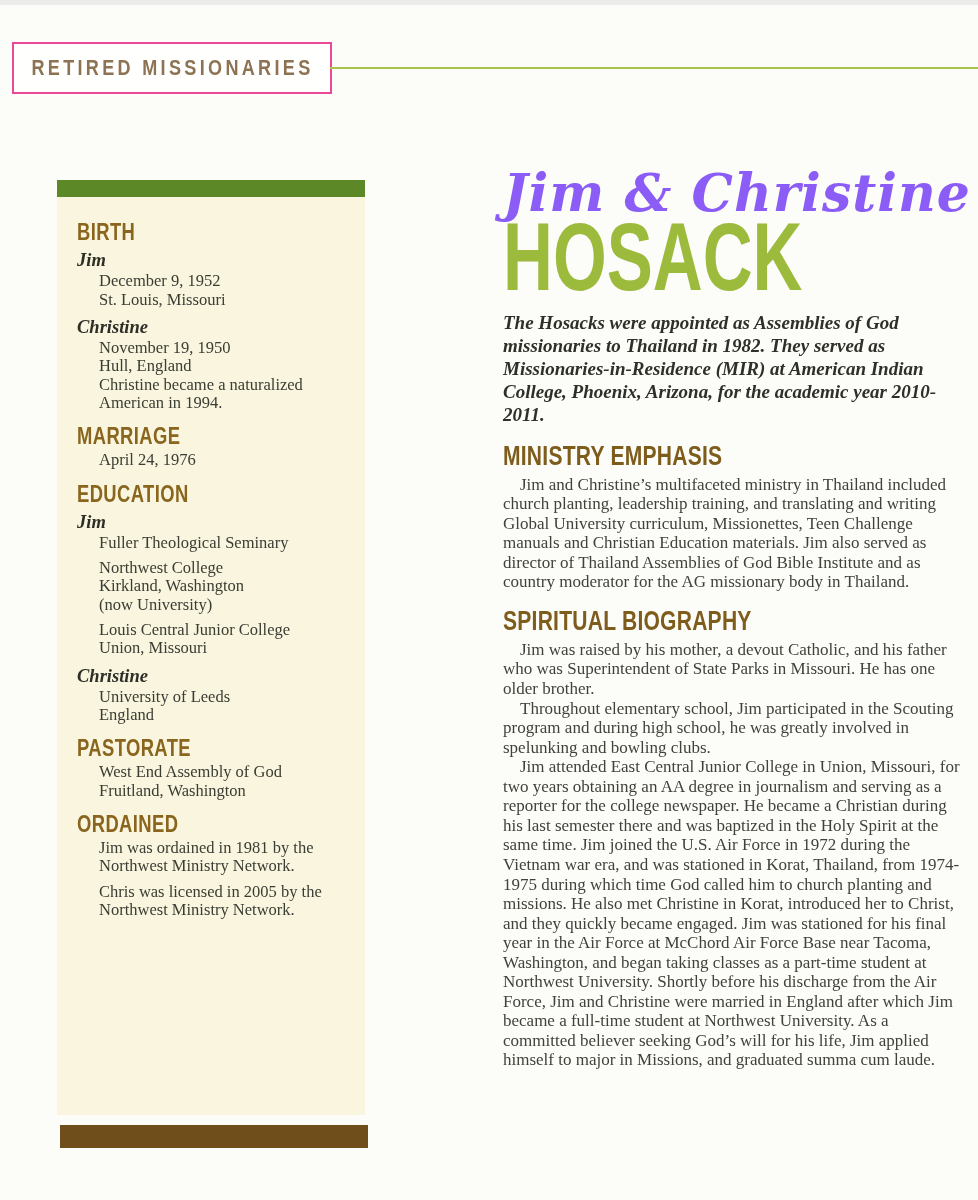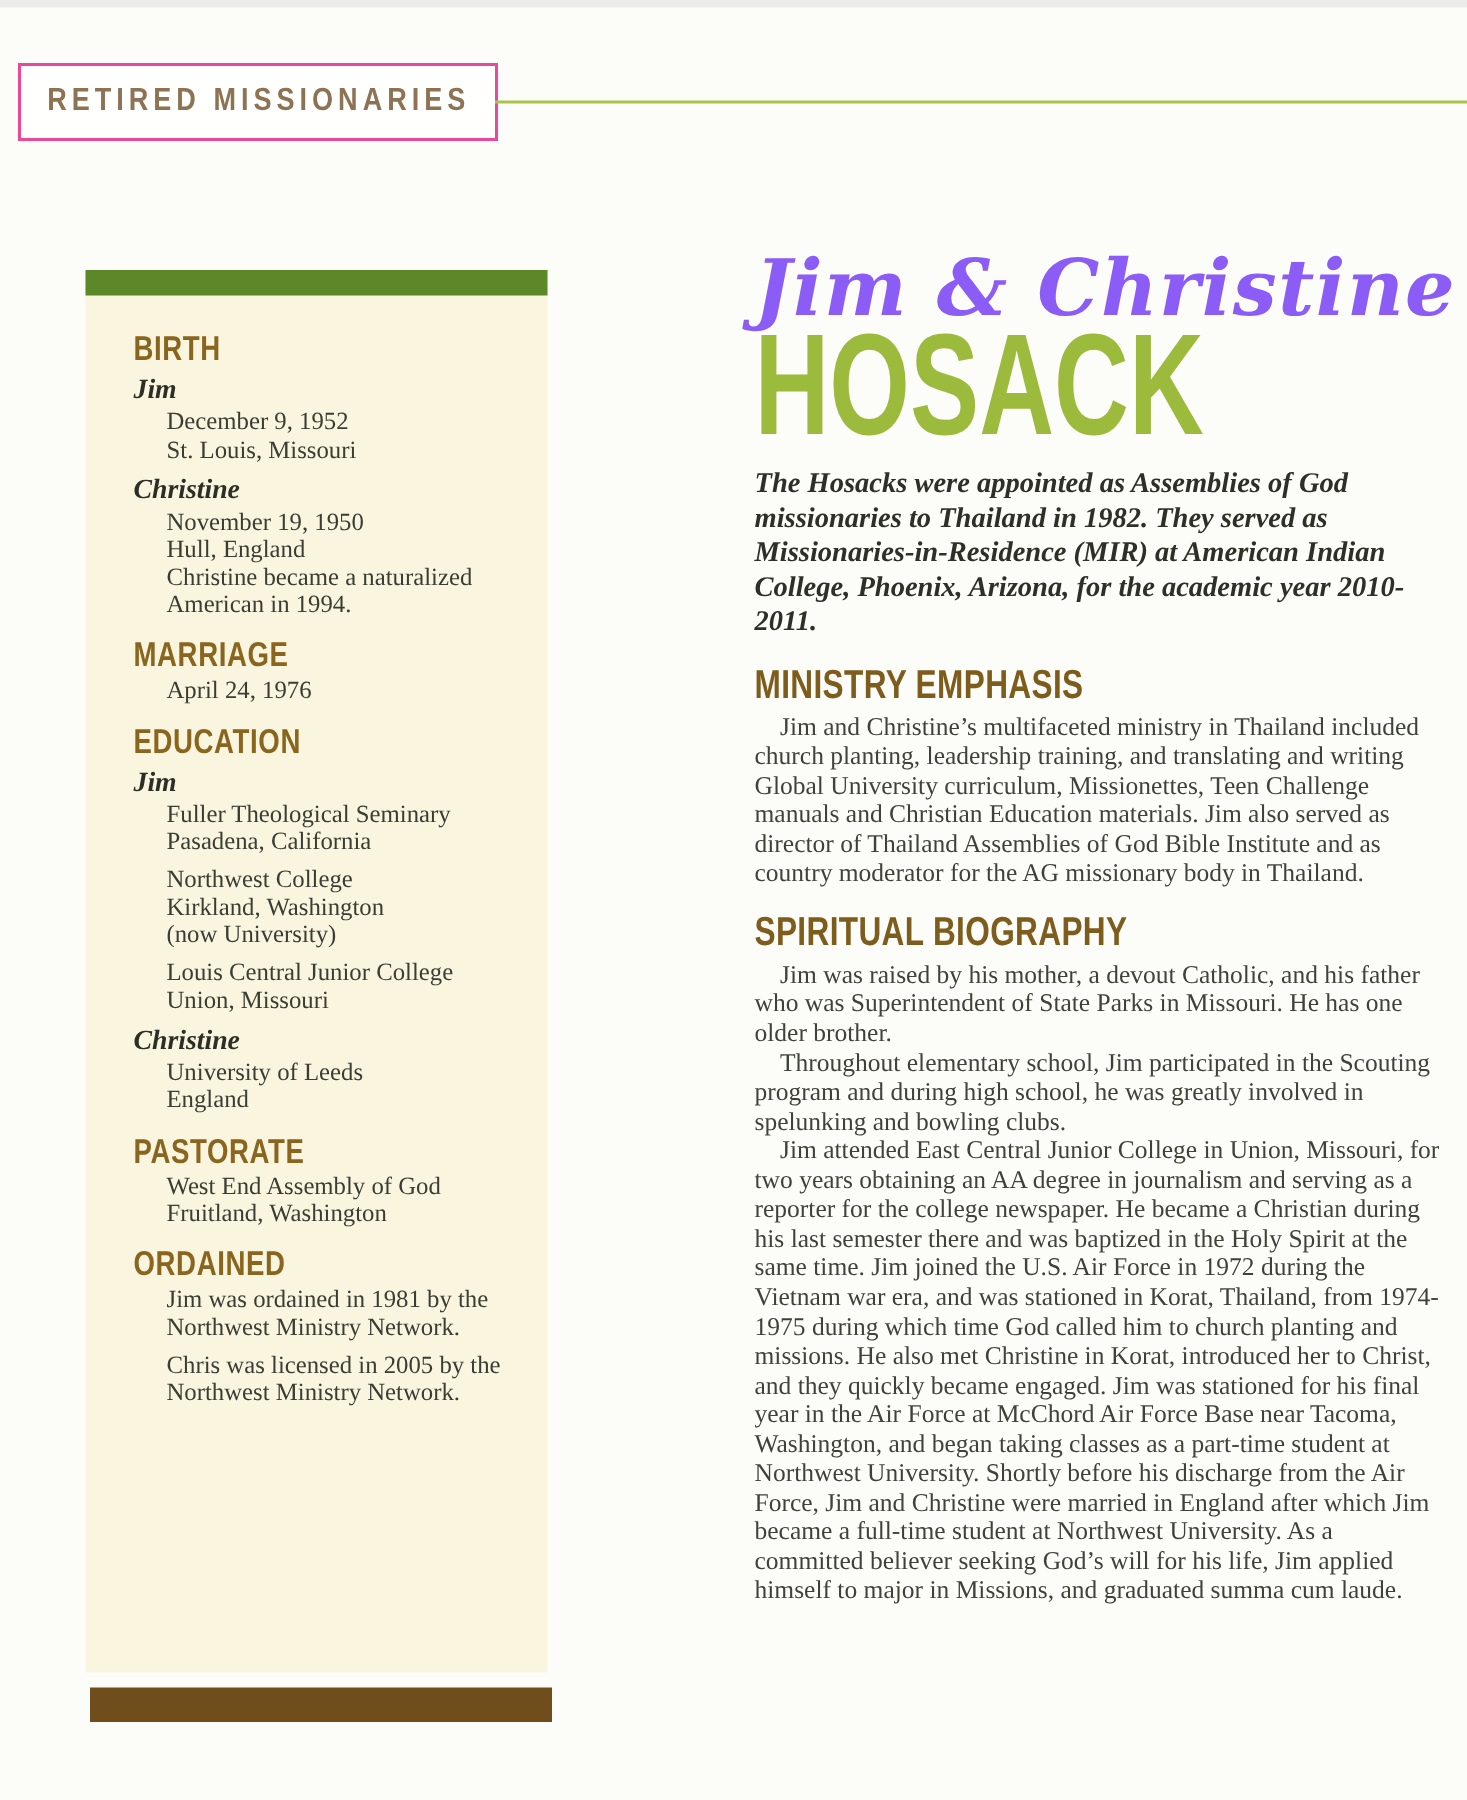--- a/index.html
+++ b/index.html
@@ -29,21 +29,21 @@
     position:absolute; left:330px; top:67px; right:0; height:2px;
     background:#a9c34c;
   }
 
   
   .sidebar {
     position:absolute; left:57px; top:180px; width:308px; height:935px;
     background:#f9f5df;
   }
   .sidebar-topbar { width:100%; height:17px; background:#5d8827; }
-  .sidebar-content { padding:22px 12px 0 32px; }
+  .sidebar-content { padding:22px 12px 0 20px; }
   .sb-heading {
     margin:13px 0 3px 0;
     font-family:"Liberation Sans", sans-serif; font-weight:700;
     font-size:23px; line-height:1; color:#8a651e;
     transform:scaleX(0.8); transform-origin:0 50%;
     white-space:nowrap; letter-spacing:0.5px;
   }
   .sb-section:first-child .sb-heading { margin-top:2px; }
   .sb-label {
     font-family:"Liberation Serif", serif; font-style:italic; font-weight:700;
@@ -121,21 +121,20 @@
           <h3 class="sb-heading">MARRIAGE</h3>
           <div class="sb-block">
             <div class="sb-line">April 24, 1976</div>
           </div>
         </section>
         <section class="sb-section">
           <h3 class="sb-heading">EDUCATION</h3>
           <div class="sb-label">Jim</div>
           <div class="sb-block">
             <div class="sb-line">Fuller Theological Seminary</div>
-            <div class="sb-line">Pasadena, California</div>
           </div>
           <div class="sb-block">
             <div class="sb-line">Northwest College</div>
             <div class="sb-line">Kirkland, Washington</div>
             <div class="sb-line">(now University)</div>
           </div>
           <div class="sb-block">
             <div class="sb-line">Louis Central Junior College</div>
             <div class="sb-line">Union, Missouri</div>
           </div>

